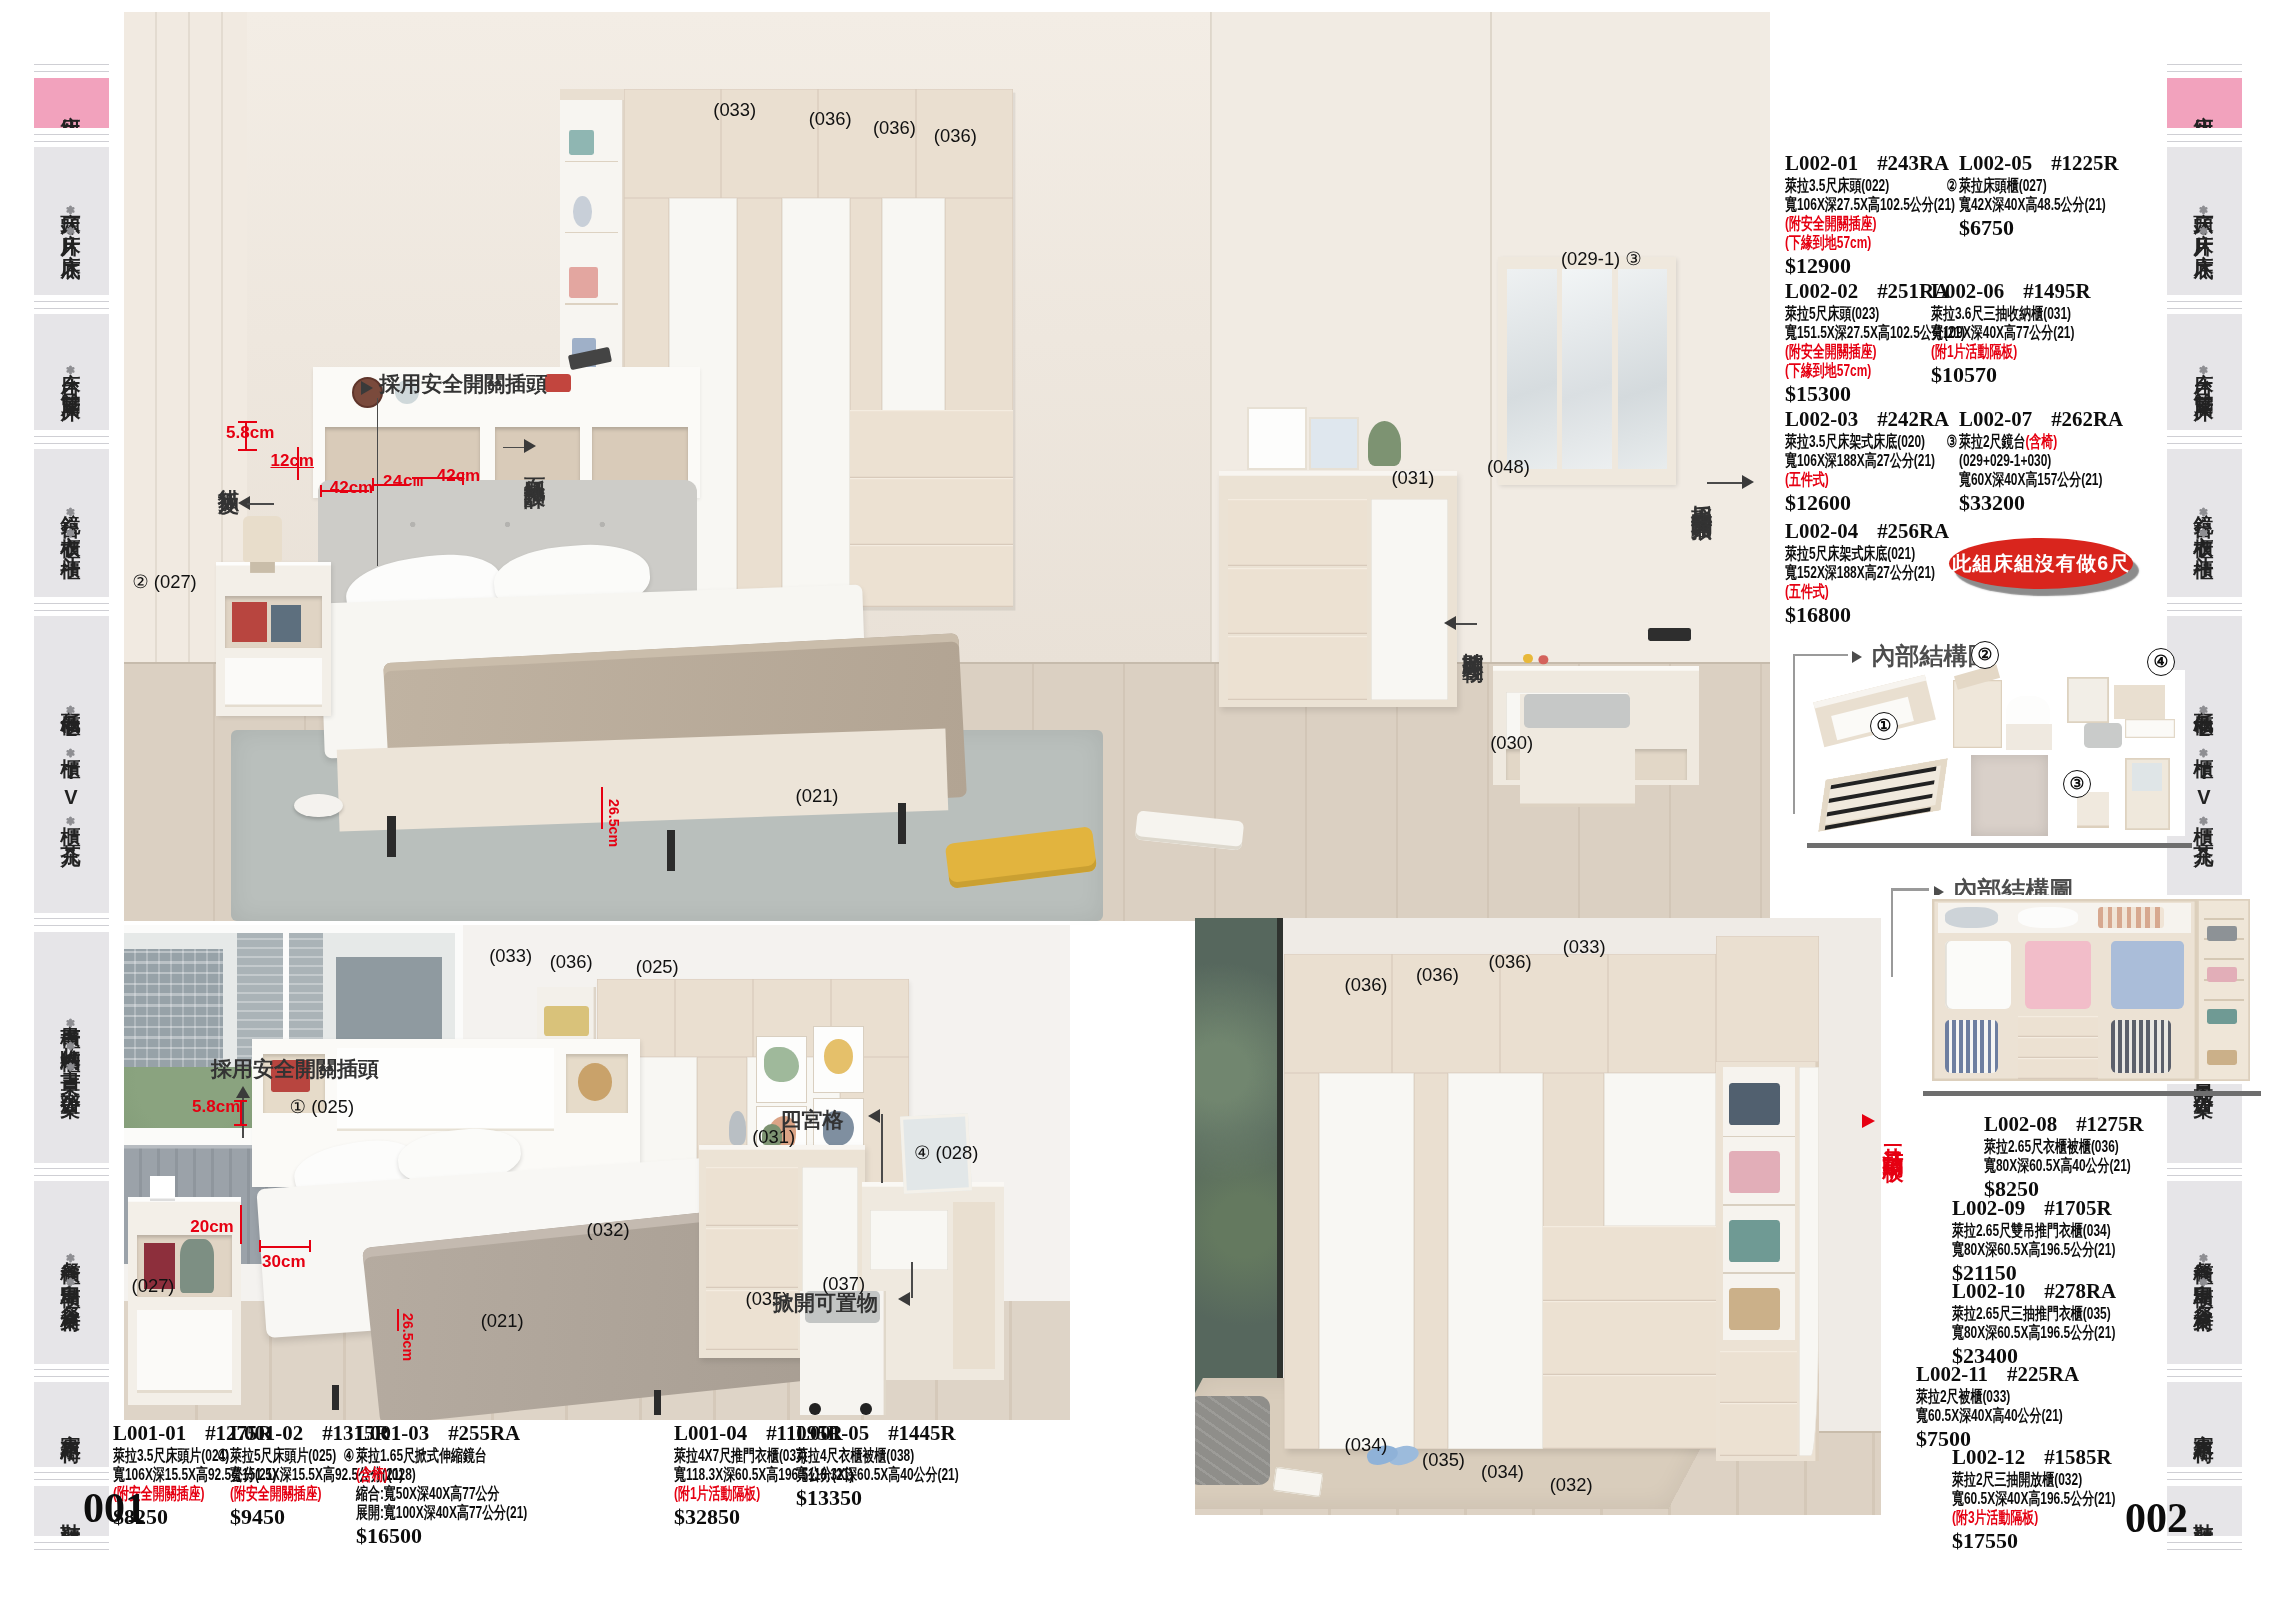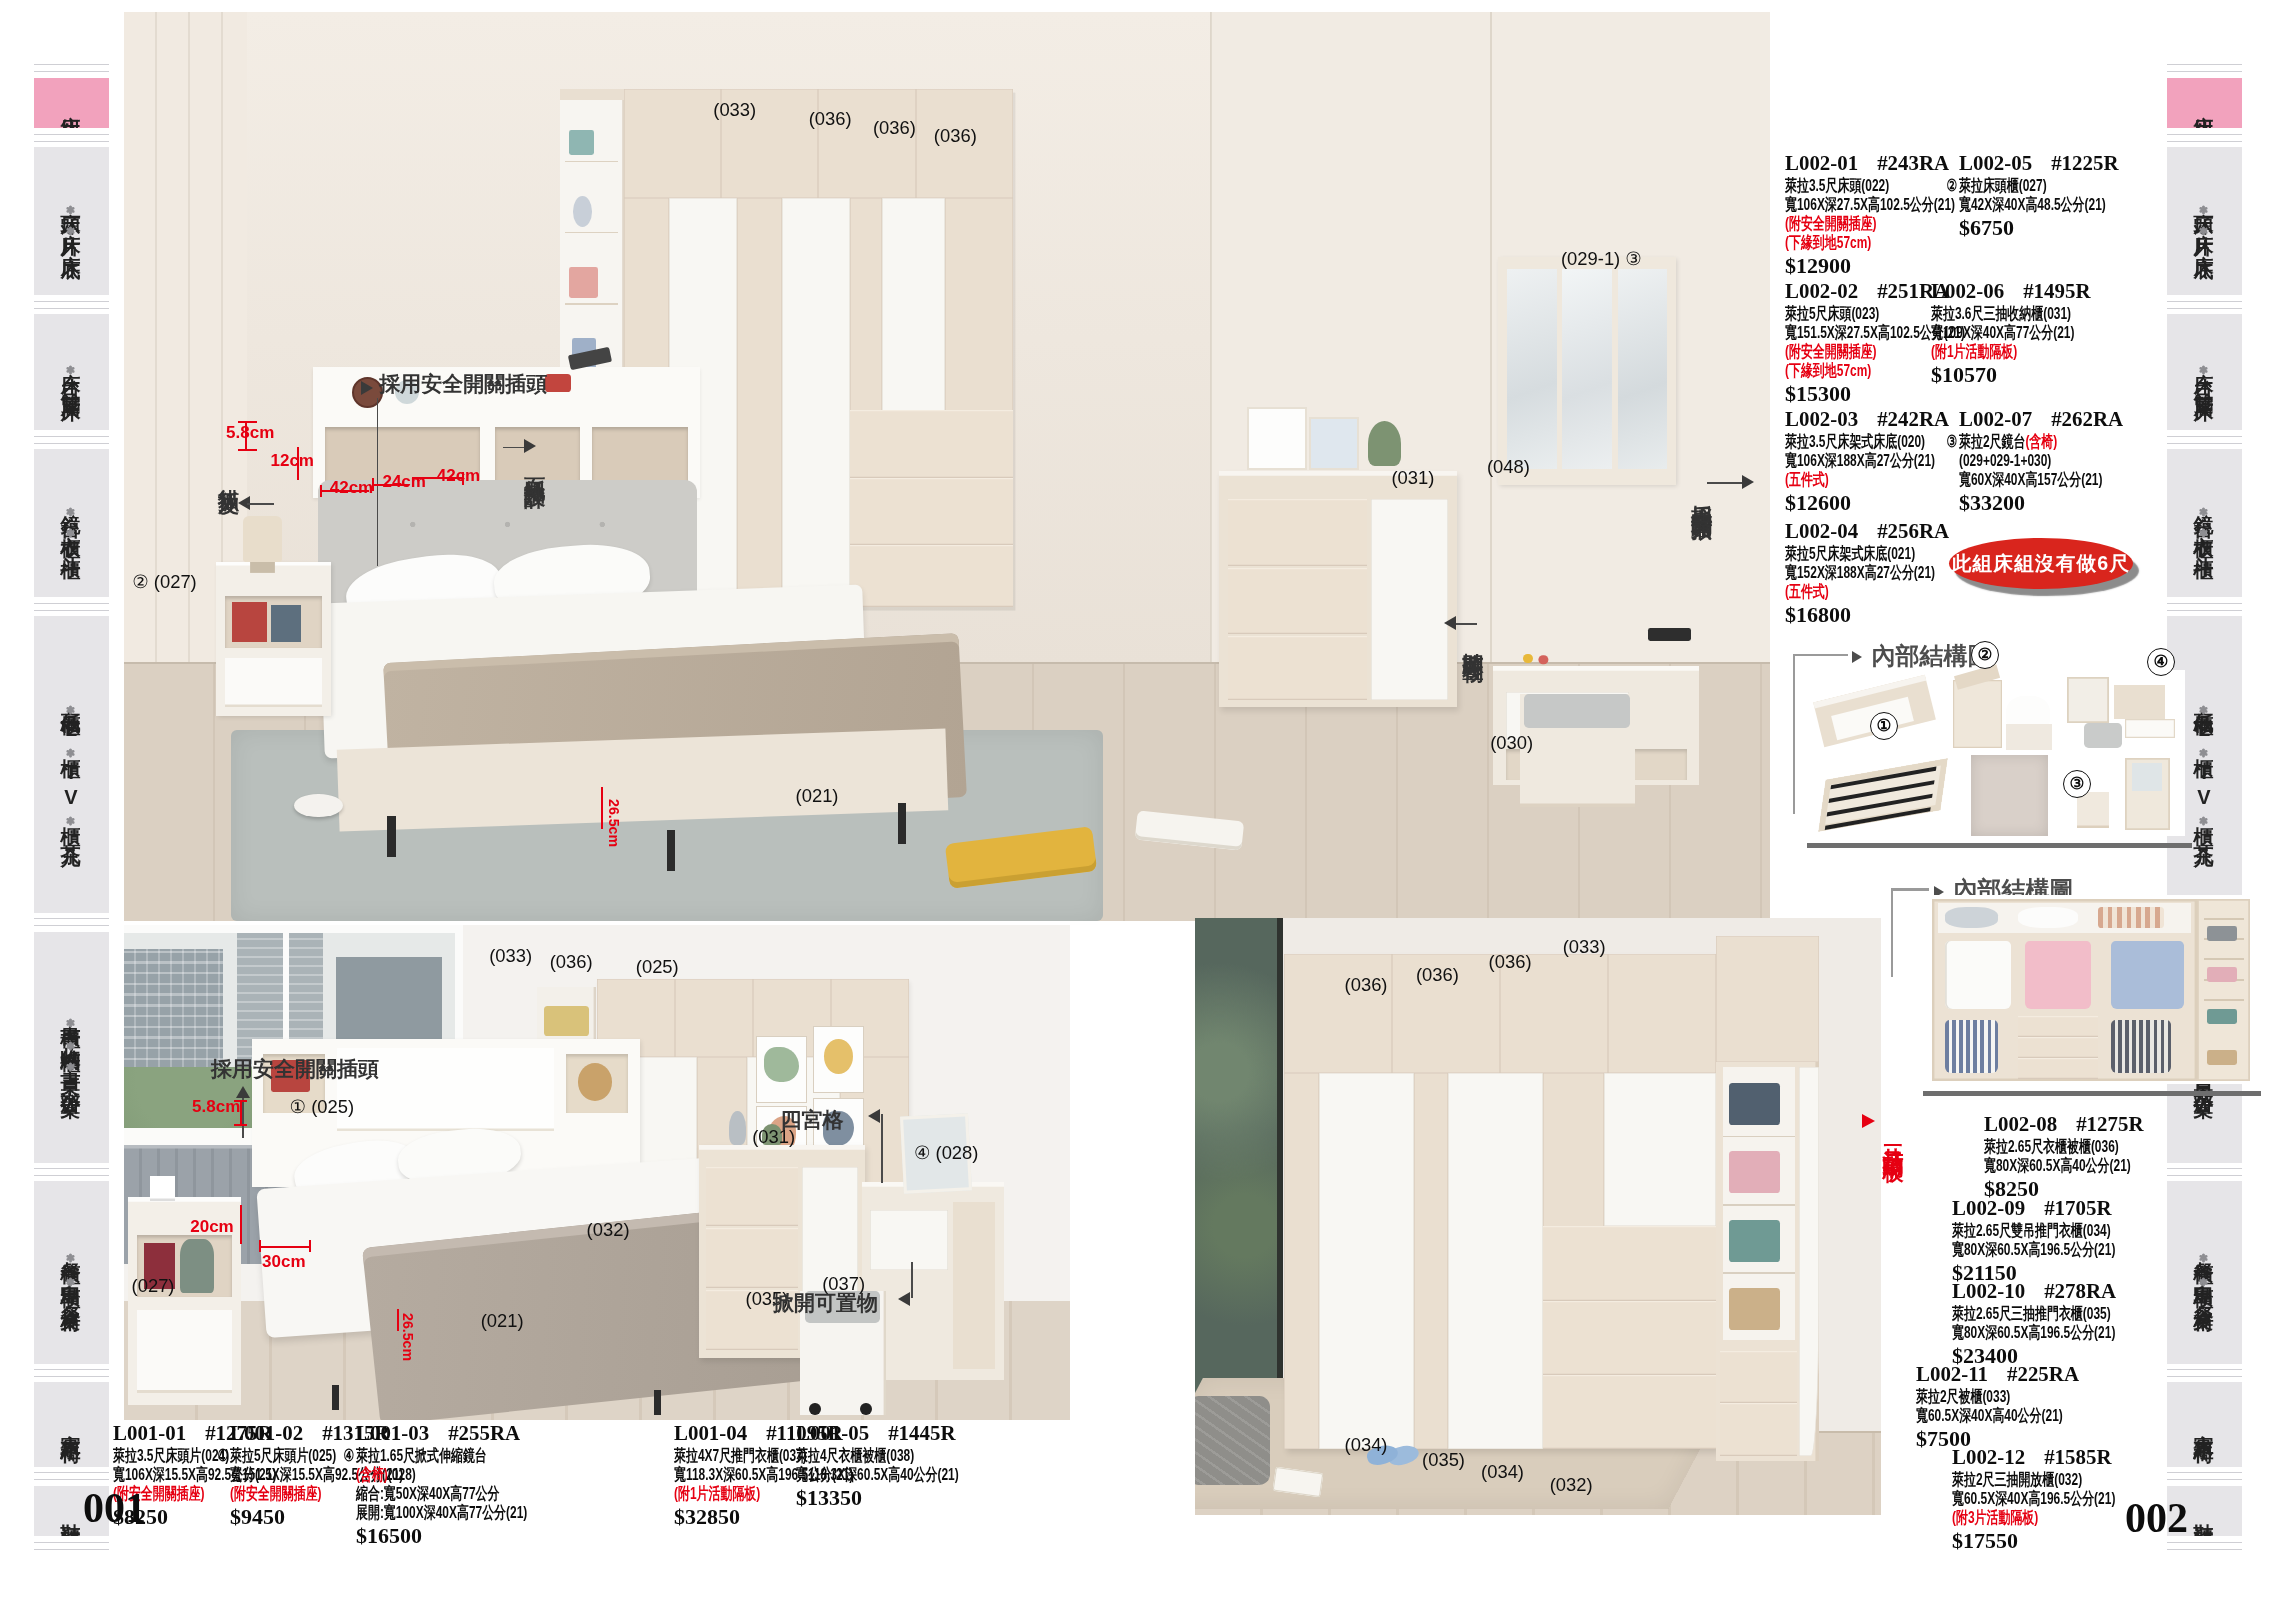--- a/index.html
+++ b/index.html
@@ -283,26 +283,26 @@
       <span class="plabel" style="left: 82.8%; top: 48.8%;">(048)</span>
       <span class="plabel" style="left: 83%; top: 79.2%;">(030)</span>
     </div>
   <div class="arr r" style="left:14.4%;top:40.6%;"></div>
   <div class="htext s" style="left:15.5%;top:39.4%;">採用安全開關插頭</div>
   <div class="gline" style="left:15.35%;top:42.5%;width:1.8px;height:18.5%;"></div>
   <div class="rdim" style="left:6.2%;top:45.2%;">5.8cm</div>
   <div class="rline" style="left:7.35%;top:45.0%;width:1.8px;height:3.2%;"></div>
   <div class="rline" style="left:6.9%;top:45.0%;width:1.2%;height:1.8px;"></div>
   <div class="rline" style="left:6.9%;top:48.1%;width:1.2%;height:1.8px;"></div>
-  <div class="rdim" style="left:8.9%;top:48.3%;">12cm</div>
+  <div class="rdim" style="left:8.9%;top:48.3%;text-decoration:underline;">12cm</div>
   <div class="rline" style="left:10.5%;top:47.9%;width:1.8px;height:3.6%;"></div>
   <div class="rdim" style="left:12.5%;top:51.3%;">42cm</div>
   <div class="rline" style="left:11.9%;top:52.6%;width:3.0%;height:1.8px;"></div>
   <div class="rline" style="left:11.9%;top:52.0%;width:1.8px;height:1.4%;"></div>
-  <div class="rdim" style="left:15.7%;top:50.6%;">24cm</div>
+  <div class="rdim" style="left:15.7%;top:50.6%;font-family:Liberation Mono, monospace;">24cm</div>
   <div class="rline" style="left:15.1%;top:51.9%;width:2.2%;height:1.8px;"></div>
   <div class="rline" style="left:15.05%;top:51.3%;width:1.8px;height:1.4%;"></div>
   <div class="rdim" style="left:19.0%;top:49.9%;">42cm</div>
   <div class="rline" style="left:17.5%;top:51.2%;width:3.1%;height:1.8px;"></div>
   <div class="rline" style="left:20.55%;top:50.6%;width:1.8px;height:1.4%;"></div>
   <div class="vtext s" style="left:5.5%;top:50.6%;">貓抓皮</div>
   <div class="arr l" style="left:6.9%;top:53.3%;"></div>
   <div class="gline" style="left:7.5%;top:54.0%;width:1.6%;height:1.8px;"></div>
   <div class="gline" style="left:23.0%;top:47.8%;width:1.4%;height:1.8px;"></div>
   <div class="arr r" style="left:24.3%;top:47.0%;"></div>

